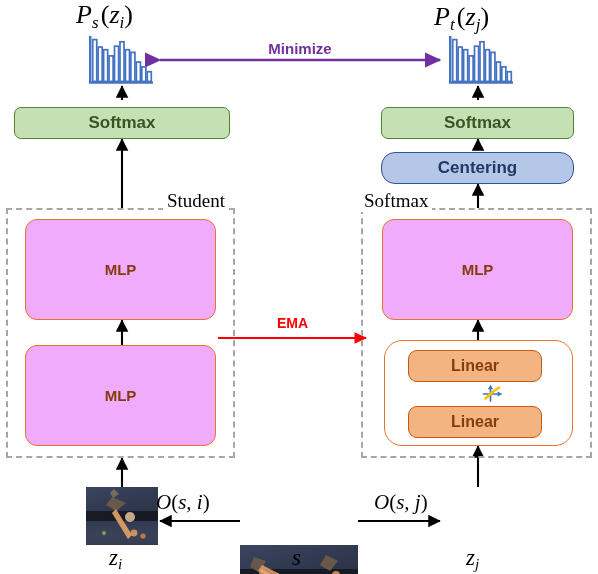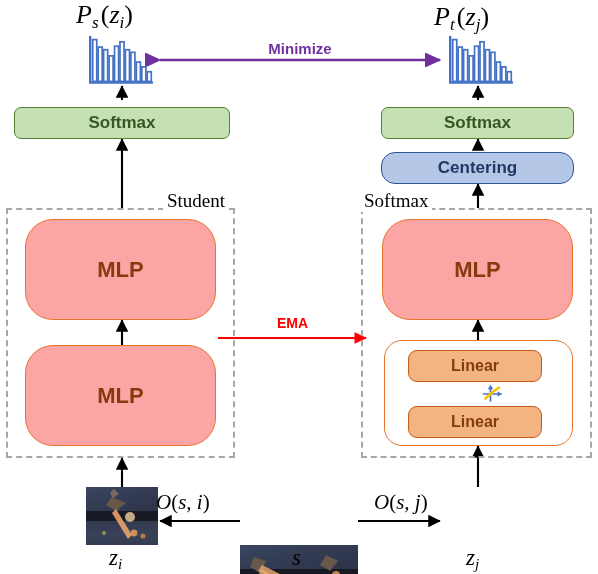--- a/index.html
+++ b/index.html
@@ -29,22 +29,22 @@
   }
   .box-softmax{
     background:#c5e0b3;border:1.6px solid #548235;border-radius:7px;
     color:#375623;font-size:17px;
   }
   .box-centering{
     background:#b4c7e7;border:1.6px solid #2e5496;border-radius:14px;
     color:#1f3864;font-size:17px;
   }
   .box-mlp{
-    background:#fca5a5;border:1.6px solid #e8742c;border-radius:28px;
-    color:#843c0c;font-size:22px;
+    background:#f0abfc;border:1.6px solid #e8742c;border-radius:12px;
+    color:#843c0c;font-size:15px;
   }
   .box-linear{
     background:#f3b481;border:1.6px solid #c55a11;border-radius:9px;
     color:#843c0c;font-size:16px;
   }
   .inner-wrap{
     box-sizing:border-box;
     background:#ffffff;border:1.4px solid #e8742c;border-radius:18px;
   }
   

